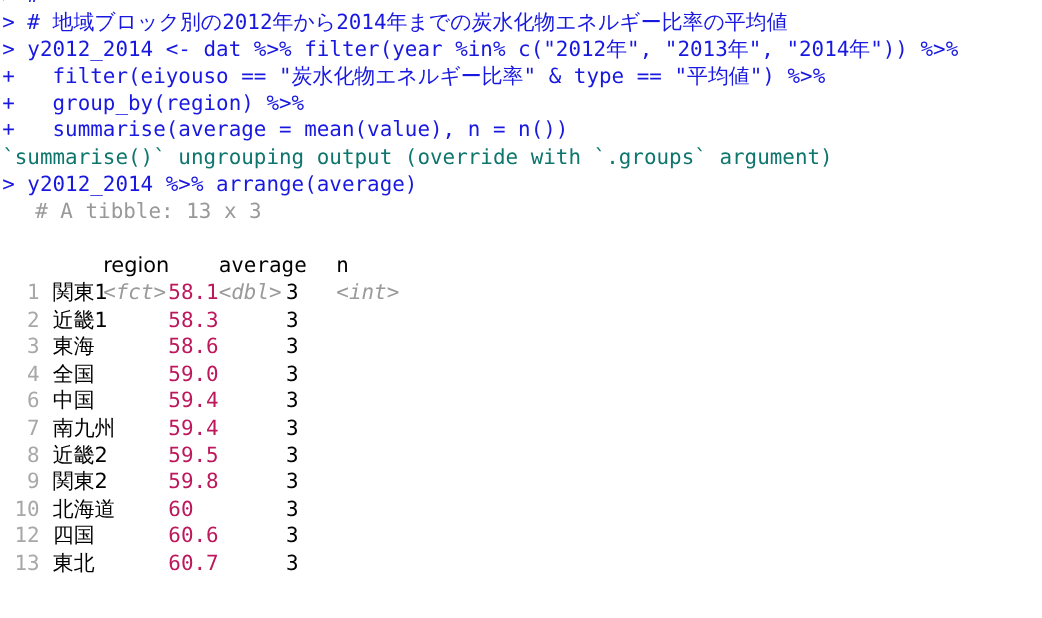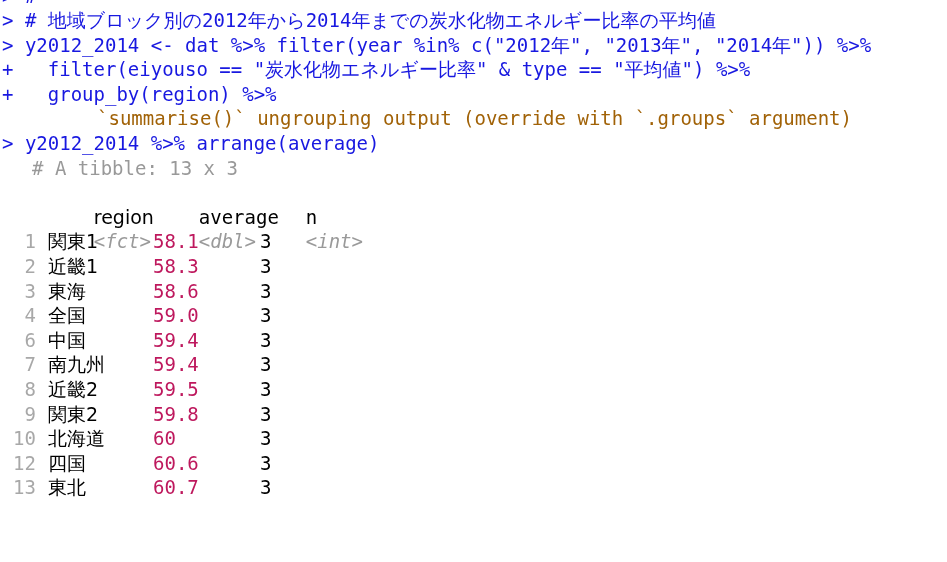--- a/index.html
+++ b/index.html
@@ -29,21 +29,21 @@
     line-height: 24.6px;
     font-size: 19px;
     white-space: pre;
     padding-left: 2px;
     letter-spacing: 0px;
     font-family: "DejaVu Sans Mono", "Liberation Mono", monospace;
   }
 
   
   .c-input   { color: #1818e0; }           
-  .c-output  { color: #a16207; text-align: center; }           
+  .c-output  { color: #0f766e; }           
   .c-meta    { color: #999999; padding-left: 32px; }
 
   
   .line.clipped {
     height: 8px;
     line-height: 0px;
     overflow: hidden;
     position: relative;
   }
   .line.clipped span {
@@ -103,20 +103,21 @@
 <body>
 
 <div id="console">
 
   <div class="line clipped c-input"><span>&gt; #</span></div>
 
   <div class="line c-input">&gt; # 地域ブロック別の2012年から2014年までの炭水化物エネルギー比率の平均値</div>
   <div class="line c-input">&gt; y2012_2014 &lt;- dat %&gt;% filter(year %in% c("2012年", "2013年", "2014年")) %&gt;%</div>
   <div class="line c-input">+   filter(eiyouso == "炭水化物エネルギー比率" &amp; type == "平均値") %&gt;%</div>
   <div class="line c-input">+   group_by(region) %&gt;%</div>
+  <div class="line c-input">+   summarise(average = mean(value), n = n())</div>
   <div class="line c-output">`summarise()` ungrouping output (override with `.groups` argument)</div>
   <div class="line c-input">&gt; y2012_2014 %&gt;% arrange(average)</div>
   <div class="line c-meta"># A tibble: 13 x 3</div>
 
   <div class="trow thead">
     <span class="idx">  </span><span class="reg">region</span><span class="avg">average</span><span class="nn">n</span>
   </div>
 
   <div class="trow ttype">
     <span class="idx">  </span><span class="reg">&lt;fct&gt;</span><span class="avg">&lt;dbl&gt;</span><span class="nn">&lt;int&gt;</span>

